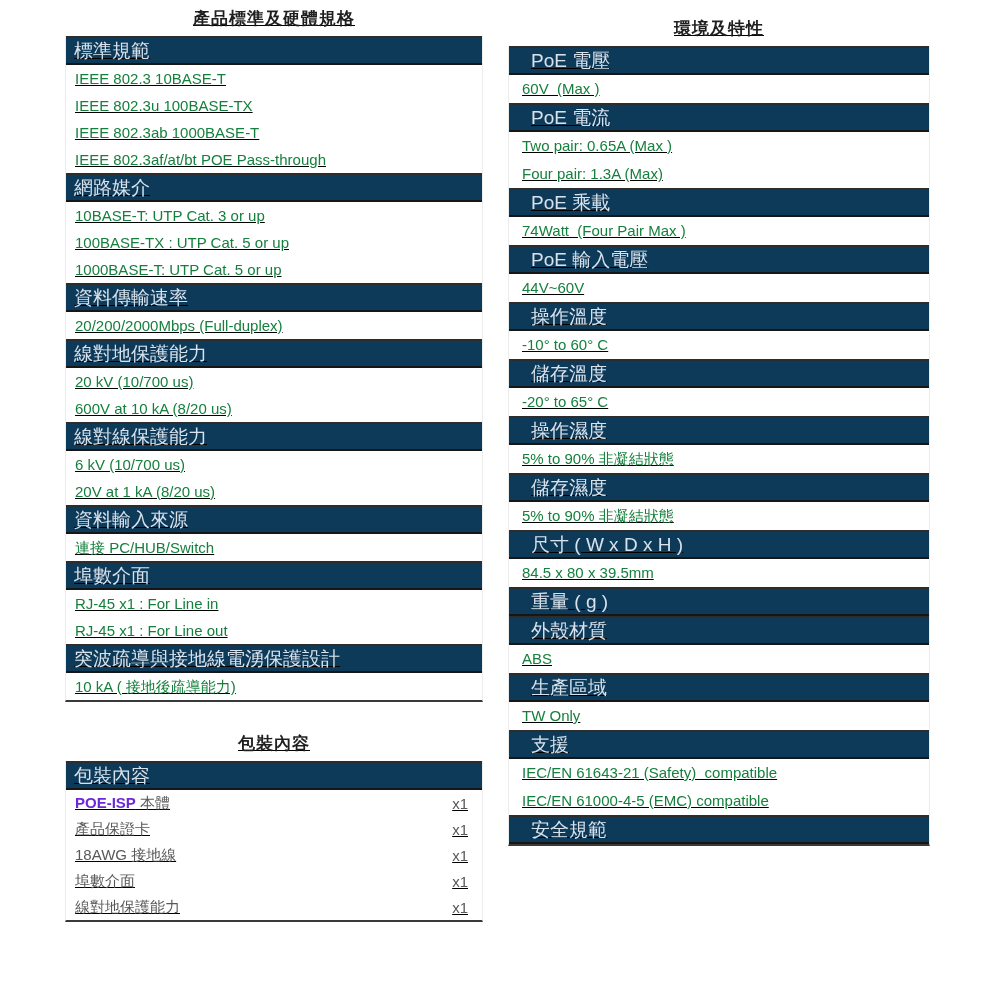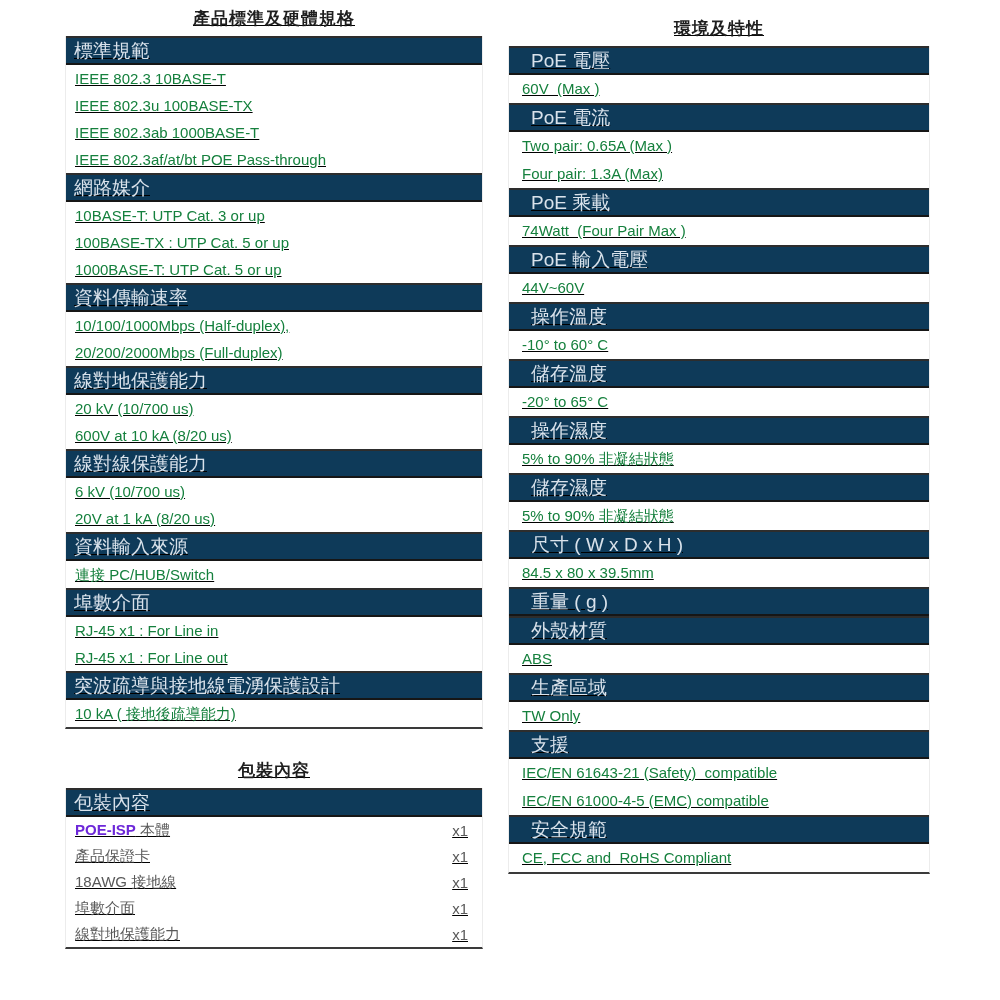--- a/index.html
+++ b/index.html
@@ -50,21 +50,20 @@
       <div class="bar">標準規範</div>
       <div class="row">IEEE 802.3 10BASE-T</div>
       <div class="row">IEEE 802.3u 100BASE-TX</div>
       <div class="row">IEEE 802.3ab 1000BASE-T</div>
       <div class="row">IEEE 802.3af/at/bt POE Pass-through</div>
       <div class="bar">網路媒介</div>
       <div class="row">10BASE-T: UTP Cat. 3 or up</div>
       <div class="row">100BASE-TX : UTP Cat. 5 or up</div>
       <div class="row">1000BASE-T: UTP Cat. 5 or up</div>
       <div class="bar">資料傳輸速率</div>
-      <div class="row">10/100/1000Mbps (Half-duplex),</div>
       <div class="row">20/200/2000Mbps (Full-duplex)</div>
       <div class="bar">線對地保護能力</div>
       <div class="row">20 kV (10/700 us)</div>
       <div class="row">600V at 10 kA (8/20 us)</div>
       <div class="bar">線對線保護能力</div>
       <div class="row">6 kV (10/700 us)</div>
       <div class="row">20V at 1 kA (8/20 us)</div>
       <div class="bar">資料輸入來源</div>
       <div class="row">連接 PC/HUB/Switch</div>
       <div class="bar">埠數介面</div>
@@ -126,15 +125,14 @@
       <div class="row">84.5 x 80 x 39.5mm</div>
       <div class="bar">重量 ( g )</div>
       <div class="bar">外殼材質</div>
       <div class="row">ABS</div>
       <div class="bar">生產區域</div>
       <div class="row">TW Only</div>
       <div class="bar">支援</div>
       <div class="row">IEC/EN 61643-21 (Safety)  compatible</div>
       <div class="row">IEC/EN 61000-4-5 (EMC) compatible</div>
       <div class="bar">安全規範</div>
-      <div class="row">CE, FCC and  RoHS Compliant</div>
     </div>
 </section>
 
 </body></html>

